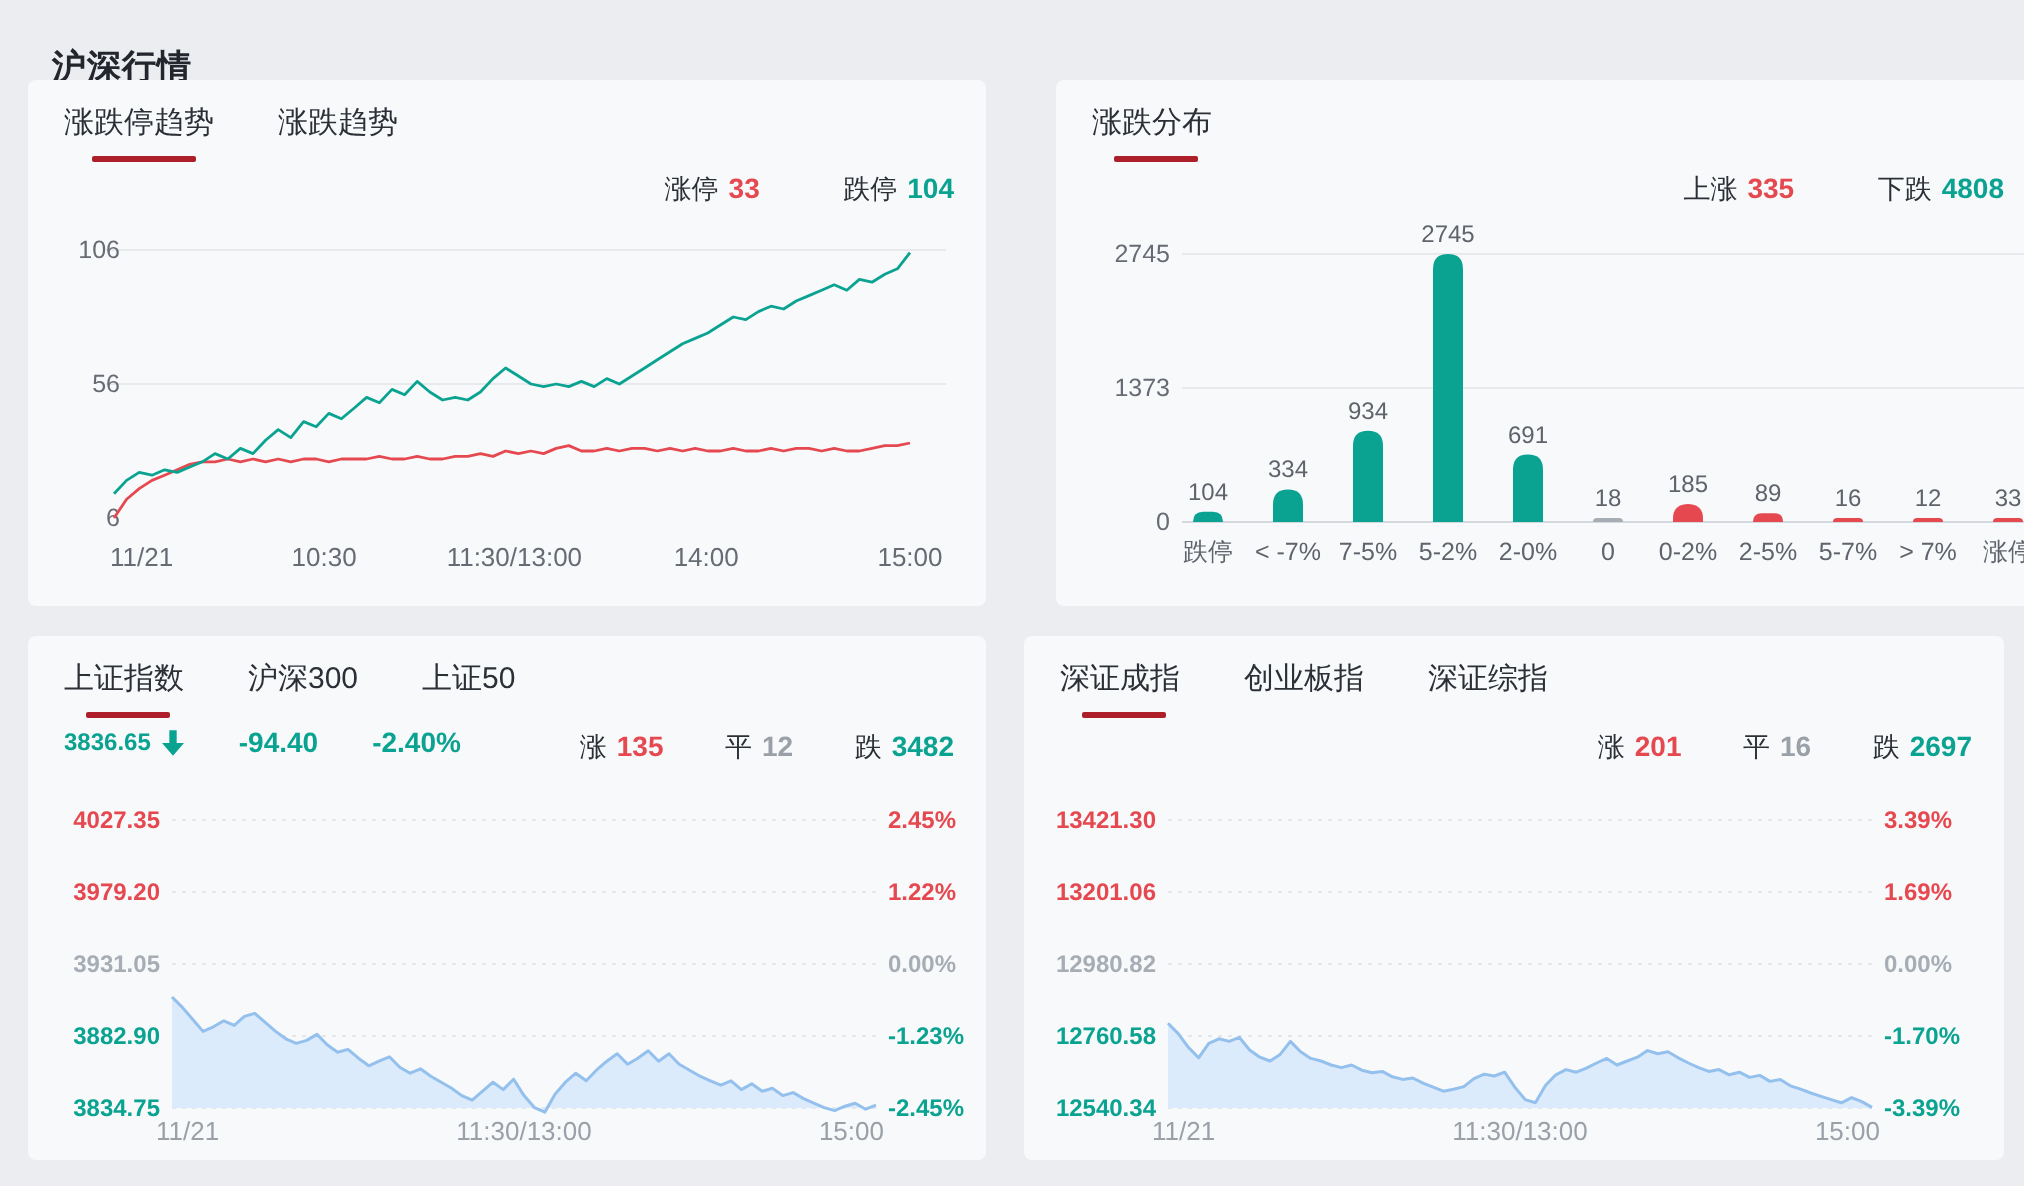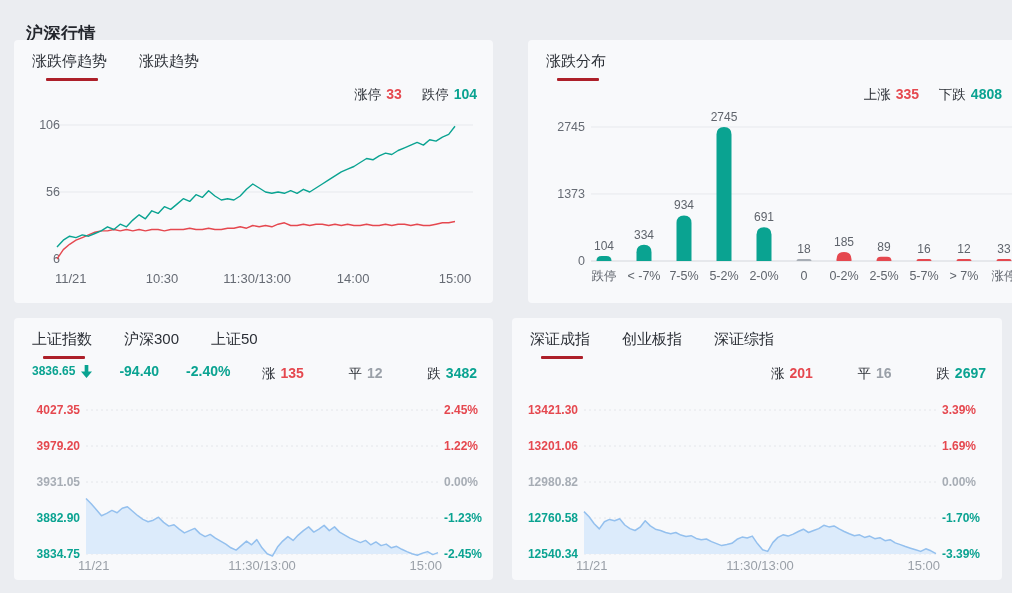--- a/index.html
+++ b/index.html
@@ -28,31 +28,31 @@
   #panel-br{left:512px;top:318px;width:490px;height:262px}
 
   .tabs{position:absolute;left:18px;top:12px;display:flex;gap:32px}
   .tab{font-size:15px;color:var(--dark);cursor:pointer;position:relative;padding-bottom:10px}
   .tab.active::after{
     content:"";position:absolute;left:18%;width:70%;bottom:0;height:3px;
     background:var(--underline);border-radius:1px;
   }
 
   .legend{position:absolute;right:16px;top:46px;font-size:13.5px;color:var(--dark);white-space:nowrap}
-  .legend .item{margin-left:16px}
+  .legend .item{margin-left:38px}
   .legend .item:first-child{margin-left:0}
   .legend b{font-size:14px;margin-left:5px}
 
   .quote{position:absolute;left:18px;top:45px;display:flex;align-items:center;white-space:nowrap}
   .quote .price{font-size:12px;font-weight:bold}
   .quote .arrow{margin-left:6px;display:inline-flex;align-items:center}
   .quote .change,.quote .pct{font-size:14px;font-weight:bold;margin-left:27px}
 
   .stats{position:absolute;right:16px;top:47px;font-size:13.5px;color:var(--dark);white-space:nowrap}
-  .stats .item{margin-left:41px}
+  .stats .item{margin-left:27px}
   .stats .item:first-child{margin-left:0}
   .stats b{font-size:14px;margin-left:5px}
 
   .red{color:var(--red)}
   .teal{color:var(--teal)}
   .gray{color:var(--gray)}
 
   .chart{position:absolute;left:0;top:0;right:0;bottom:0}
   .chart svg{position:absolute;left:0;top:0}
 </style>

